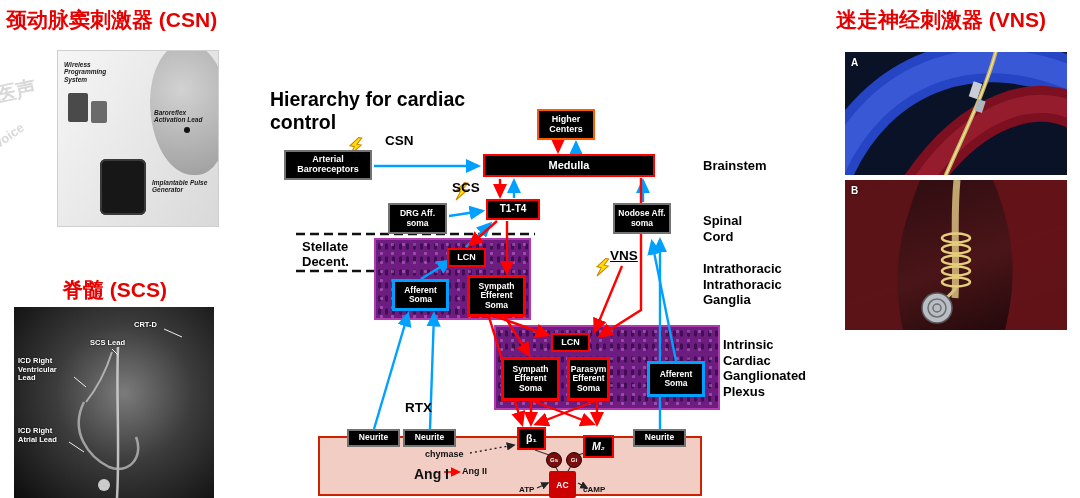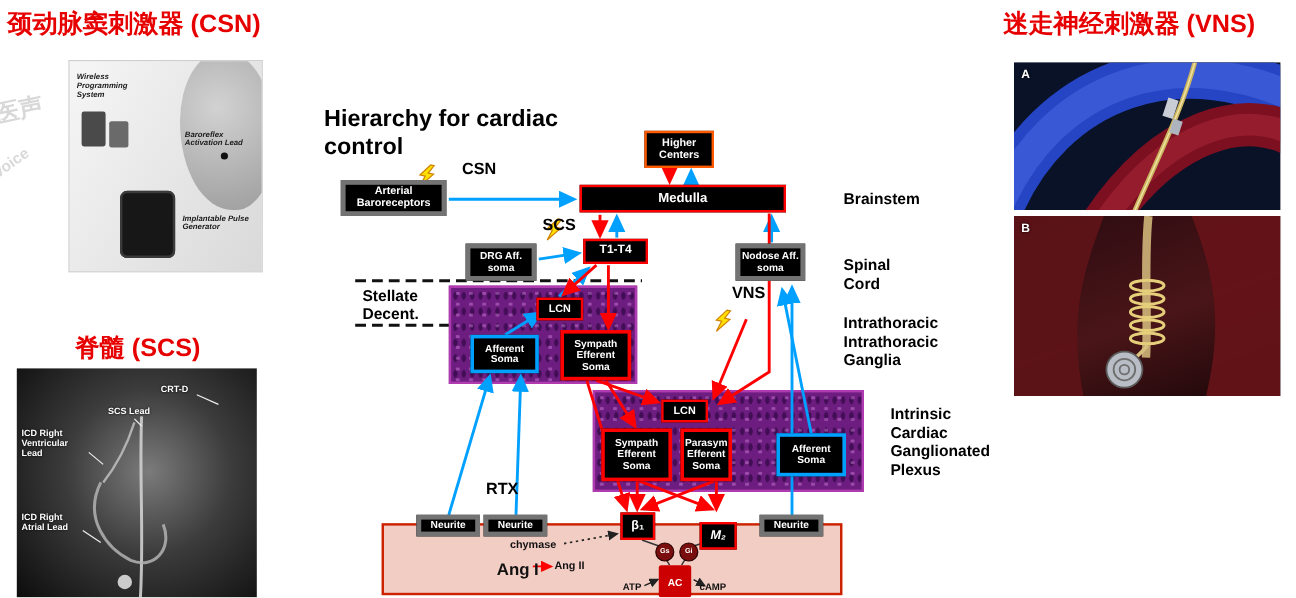--- a/index.html
+++ b/index.html
@@ -4,21 +4,21 @@
 <style>
   html,body{margin:0;padding:0;background:#fff;}
   #canvas{position:relative;width:1080px;height:498px;background:#ffffff;overflow:hidden;
           font-family:"Liberation Sans",sans-serif;}
   .abs{position:absolute;}
   .red-title{position:absolute;color:#e60000;font-weight:bold;font-size:21px;z-index:4;white-space:nowrap;}
   .bx{position:absolute;background:#000;color:#fff;display:flex;align-items:center;justify-content:center;
       text-align:center;font-weight:bold;line-height:1.08;font-size:8.5px;z-index:3;box-sizing:border-box;}
   .b-red{border:2px solid #ff0000;}
   .b-red3{border:3px solid #ff0000;}
-  .b-blue{border:4px solid #737373;}
+  .b-blue{border:2px solid #737373;}
   .b-blue3{border:3px solid #00a0ff;}
   .b-orange{border:2px solid #ff5a00;}
   .dlabel{position:absolute;font-weight:bold;color:#000;z-index:3;font-size:13.5px;line-height:1.15;}
   .rlabel{position:absolute;font-weight:bold;color:#000;z-index:3;font-size:13px;line-height:1.2;}
   .purple{position:absolute;z-index:1;background-color:#6d1d80;border:2px solid #b03ab0;box-sizing:border-box;
       background-image:radial-gradient(rgba(232,150,240,.38) 1.5px,transparent 2px),
                        radial-gradient(rgba(30,0,50,.55) 1.5px,transparent 2px);
       background-size:11px 9px,7px 13px;}
   .pink{position:absolute;z-index:1;background:#f2cdc4;border:2px solid #cc2200;box-sizing:border-box;}
   .panel{position:absolute;overflow:hidden;z-index:2;}
@@ -174,28 +174,28 @@
     </g>
   </svg>
 
   <div class="purple" style="left:374px;top:238px;width:157px;height:82px;"></div>
   <div class="purple" style="left:494px;top:325px;width:226px;height:85px;"></div>
 
   <div class="pink" style="left:318px;top:436px;width:384px;height:60px;"></div>
 
   <div class="dlabel" style="left:385px;top:133px;">CSN</div>
   <div class="dlabel" style="left:452px;top:180px;">SCS</div>
-  <div class="dlabel" style="left:610px;top:236px;">VNS</div>
+  <div class="dlabel" style="left:610px;top:248px;text-decoration:underline;">VNS</div>
   <div class="dlabel" style="left:405px;top:400px;">RTX</div>
   <div class="dlabel" style="left:302px;top:240px;width:64px;font-size:13px;">Stellate Decent.</div>
 
   <div class="rlabel" style="left:703px;top:158px;">Brainstem</div>
   <div class="rlabel" style="left:703px;top:201px;width:58px;margin-top:12px;">Spinal Cord</div>
   <div class="rlabel" style="left:703px;top:261px;width:100px;">Intrathoracic Intrathoracic Ganglia</div>
-  <div class="rlabel" style="left:723px;top:337px;width:95px;margin-left:19px;">Intrinsic Cardiac Ganglionated Plexus</div>
+  <div class="rlabel" style="left:723px;top:337px;width:95px;">Intrinsic Cardiac Ganglionated Plexus</div>
 
   <div class="bx b-blue" style="left:284px;top:150px;width:88px;height:30px;font-size:9px;">Arterial Baroreceptors</div>
   <div class="bx b-orange" style="left:537px;top:109px;width:58px;height:31px;font-size:9px;">Higher Centers</div>
   <div class="bx b-red" style="left:483px;top:154px;width:172px;height:23px;font-size:11px;">Medulla</div>
   <div class="bx b-red" style="left:486px;top:199px;width:54px;height:21px;font-size:10px;">T1-T4</div>
   <div class="bx b-blue" style="left:388px;top:203px;width:59px;height:31px;">DRG Aff. soma</div>
   <div class="bx b-blue" style="left:613px;top:203px;width:58px;height:31px;">Nodose Aff. soma</div>
   <div class="bx b-red" style="left:447px;top:248px;width:39px;height:19px;font-size:9px;">LCN</div>
   <div class="bx b-blue3" style="left:392px;top:279px;width:57px;height:32px;">Afferent Soma</div>
   <div class="bx b-red3" style="left:467px;top:275px;width:59px;height:42px;">Sympath Efferent Soma</div>

